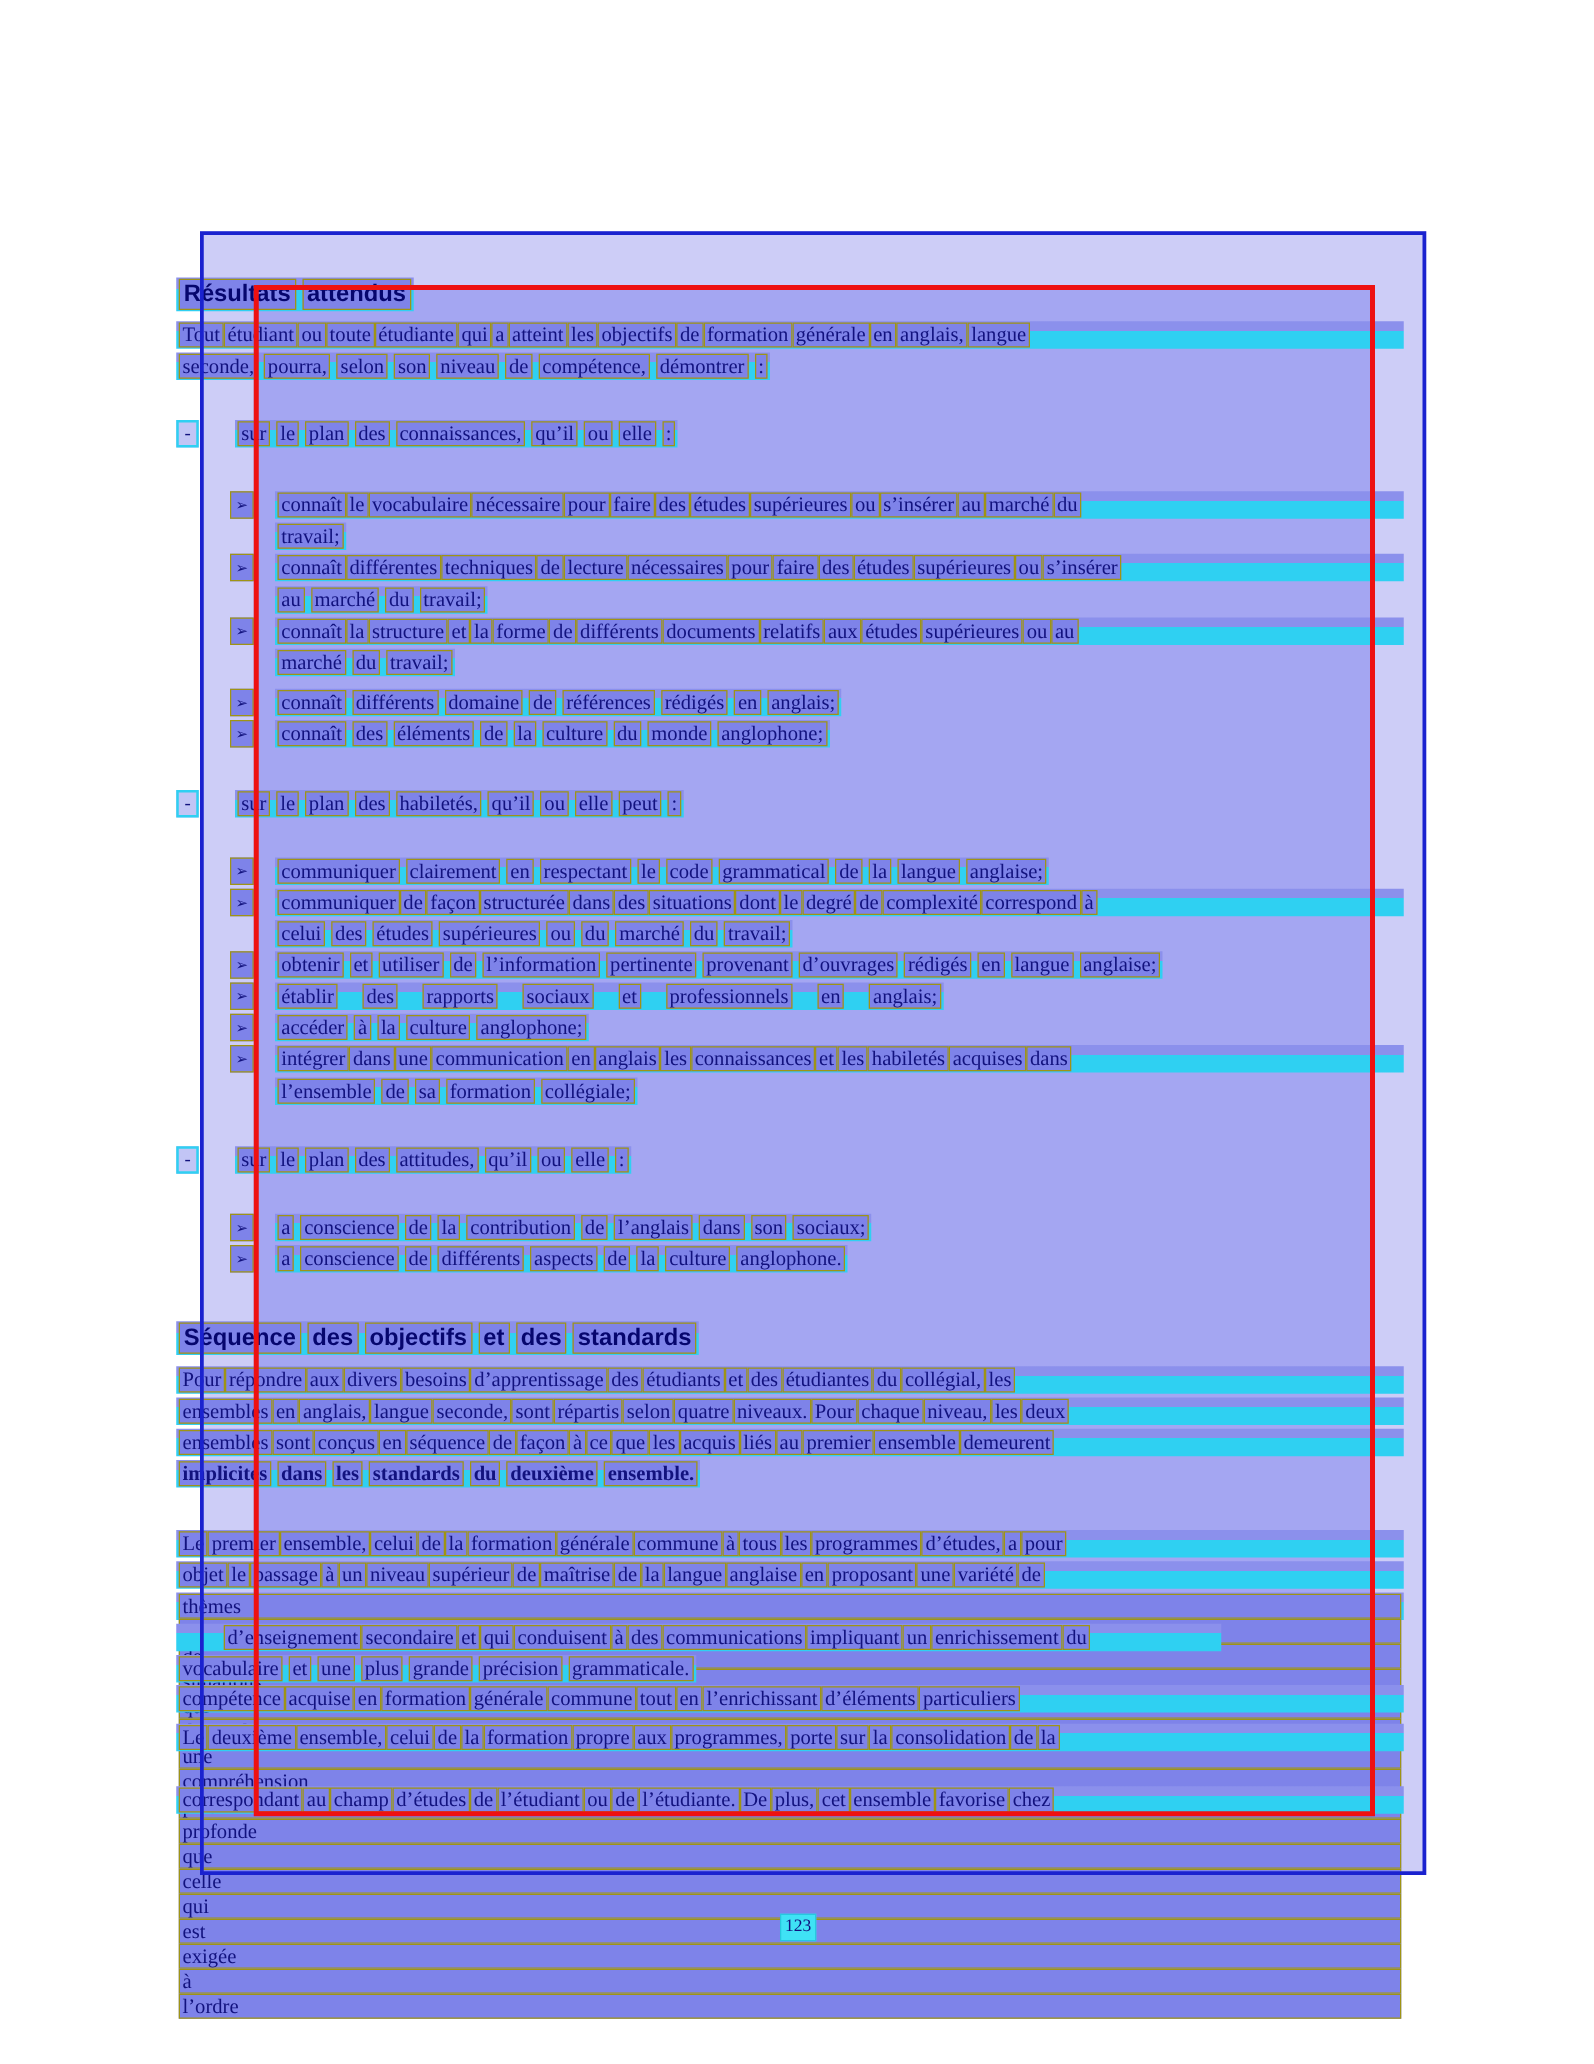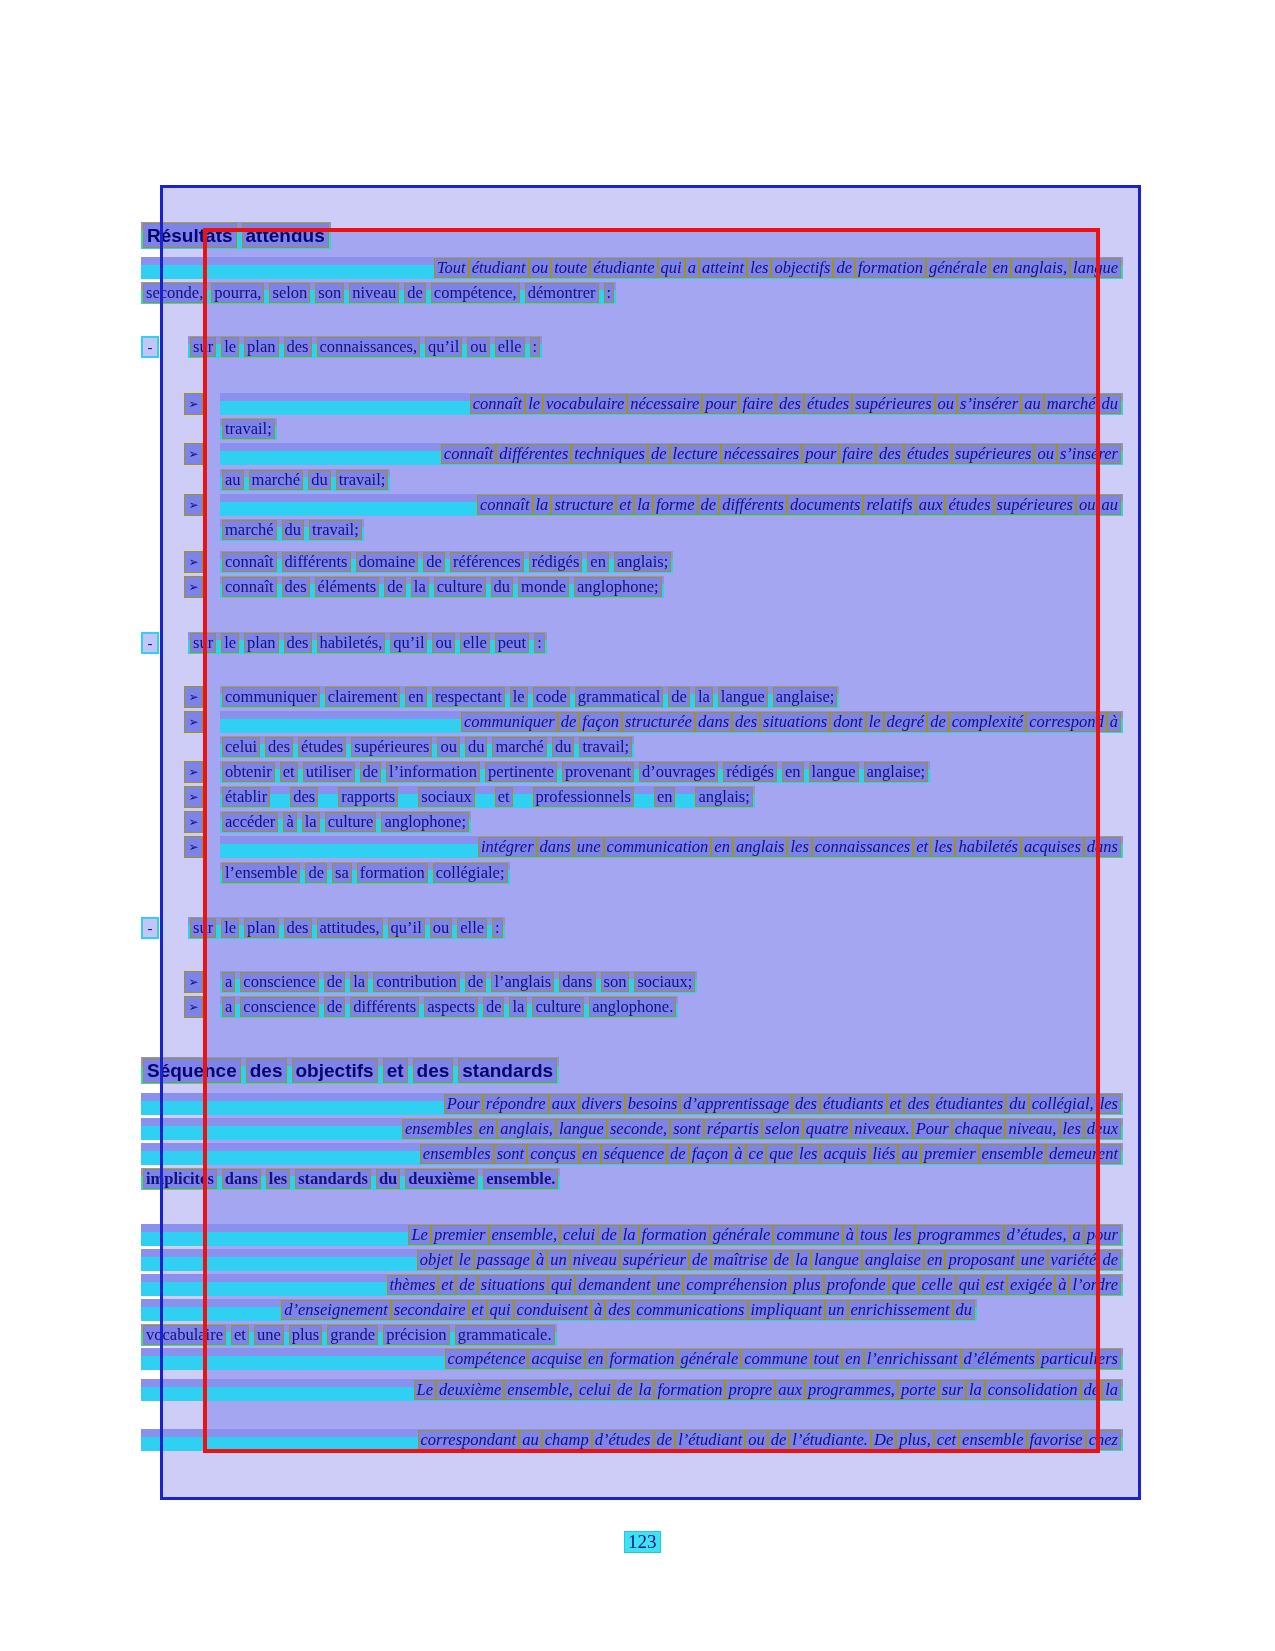--- a/index.html
+++ b/index.html
@@ -19,34 +19,34 @@
   body{position:relative;font-family:"Liberation Serif",serif;}
   .abs{position:absolute;}
   .page-bg{left:160px;top:185px;width:981px;height:1315px;background:var(--page-fill);z-index:0;}
   .region-fill{left:203px;top:228px;width:897px;height:1225px;background:var(--region-fill);z-index:1;}
   .page-frame{left:160px;top:185px;width:981px;height:1315px;border:3px solid var(--page-border);z-index:5;pointer-events:none;}
   .region-frame{left:203px;top:228px;width:897px;height:1225px;border:4px solid var(--region-border);z-index:6;pointer-events:none;}
   #content{position:absolute;left:0;top:0;z-index:2;}
   .line{position:absolute;display:flex;align-items:stretch;
         background:linear-gradient(180deg,var(--line-blue) 0%,var(--line-blue) 35%,var(--line-cyan) 35%,var(--line-cyan) 100%);
         padding:1px 2px;height:22px;}
-  .line.justify{justify-content:flex-end;font-style:italic;}
+  .line.justify{justify-content:flex-start;}
   .line:not(.justify){gap:5px;justify-content:flex-start;}
   .word{display:inline-block;background:var(--word-fill);border:1px solid var(--word-border);
         color:var(--text-navy);font-size:16.5px;line-height:18px;padding:0 2px;white-space:nowrap;}
   .line.heading{height:27px;}
   .line.heading .word{font-family:"Liberation Sans",sans-serif;font-weight:bold;font-size:19px;line-height:23px;
         color:var(--heading-navy);padding:0 3px;}
   .marker{position:absolute;display:flex;align-items:center;justify-content:center;height:22px;}
   .marker.arrow{width:19px;background:var(--word-fill);border:1px solid var(--word-border);
         color:var(--text-navy);font-size:12px;}
   .marker.dash{width:18px;background:#c2c5f5;border:2px solid var(--line-cyan);
         color:var(--text-navy);font-size:15px;}
   .page-number{position:absolute;background:#3fe2f5;border:1px solid #27c8de;color:var(--text-navy);
-        font-size:19px;line-height:20px;padding:0 3px;z-index:2;}
+        font-size:14px;line-height:20px;padding:0 3px;z-index:2;}
 </style>
 </head>
 <body>
 
 <div class="abs page-bg"></div>
 <div class="abs region-fill"></div>
 <div id="content">
     <div class="line heading" style="top: 222px; left: 141px;">
       <span class="word">Résultats</span>
       <span class="word">attendus</span>
@@ -429,21 +429,21 @@
       <span class="word">de</span>
       <span class="word">la</span>
       <span class="word">langue</span>
       <span class="word">anglaise</span>
       <span class="word">en</span>
       <span class="word">proposant</span>
       <span class="word">une</span>
       <span class="word">variété</span>
       <span class="word">de</span>
     </div>
-    <div class="line justify" style="top: 1274px; width: 982px; left: 141px;">
+    <div class="line justify" style="top: 1274px; width: 982px; left: 141px; flex-direction: column;">
       <span class="word">thèmes</span>
       <span class="word">et</span>
       <span class="word">de</span>
       <span class="word">situations</span>
       <span class="word">qui</span>
       <span class="word">demandent</span>
       <span class="word">une</span>
       <span class="word">compréhension</span>
       <span class="word">plus</span>
       <span class="word">profonde</span>

